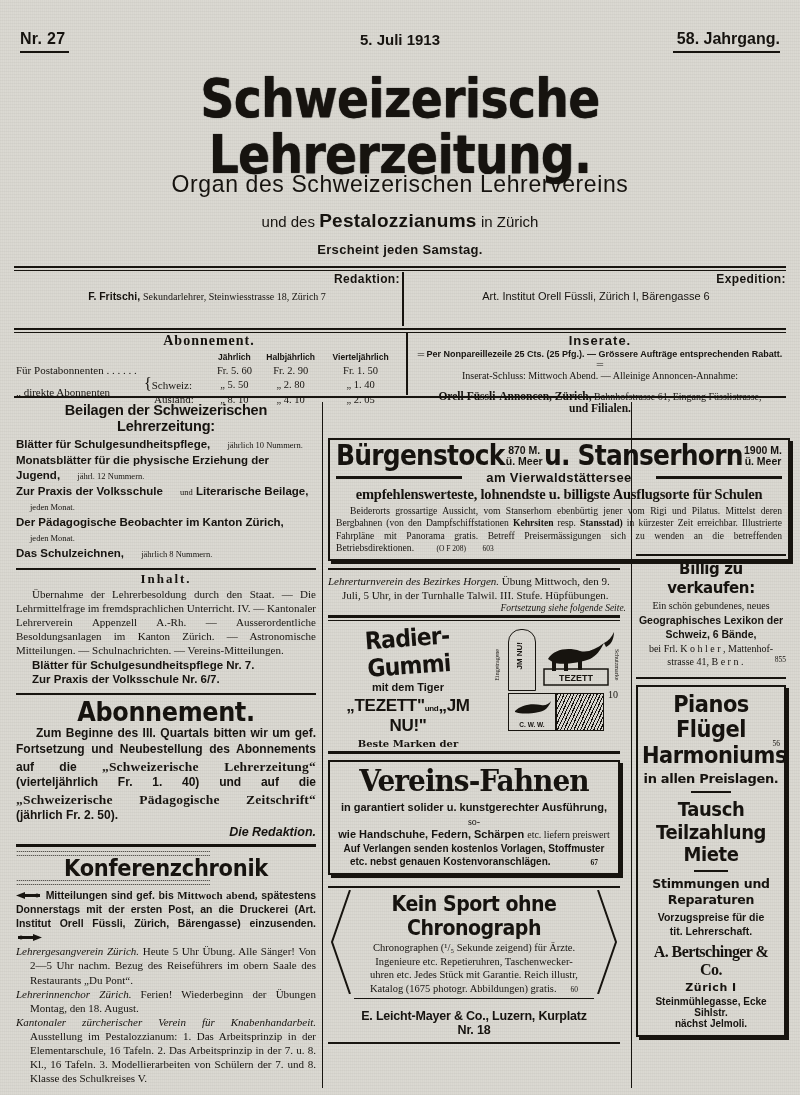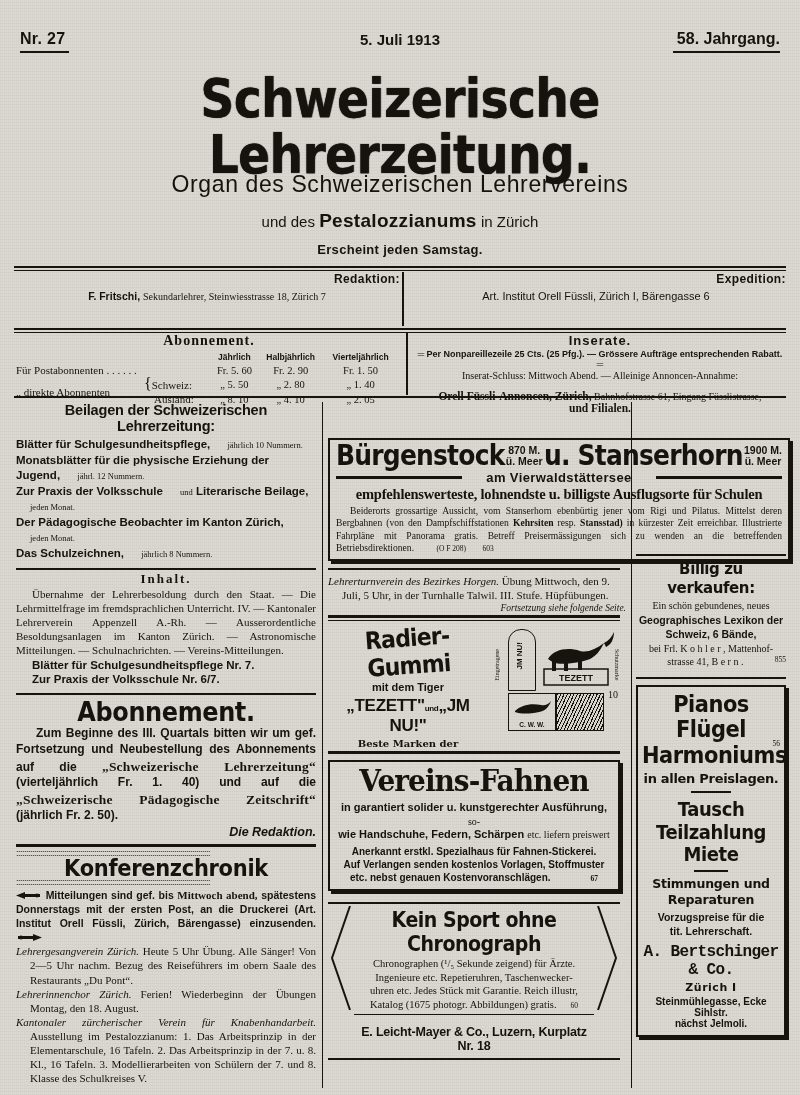--- a/index.html
+++ b/index.html
@@ -117,21 +117,21 @@
 
   .ch-h{font-family:"DejaVu Sans",sans-serif;font-weight:bold;font-size:19px;text-align:center;letter-spacing:-.5px;transform:scaleY(1.1);}
   .ch-b{font-family:"Liberation Serif",serif;font-size:10.5px;line-height:1.3;text-align:center;}
   .ch-f{font-family:"Liberation Sans",sans-serif;font-weight:bold;font-size:12.5px;text-align:center;letter-spacing:-.2px;}
 
   .pi-h{font-family:"DejaVu Sans",sans-serif;font-weight:bold;font-size:21px;text-align:center;line-height:1.22;letter-spacing:-.5px;transform:scaleY(1.12);}
   .pi-s{font-family:"DejaVu Sans",sans-serif;font-weight:bold;font-size:13px;text-align:center;letter-spacing:-.3px;}
   .pi-m{font-family:"DejaVu Sans",sans-serif;font-weight:bold;font-size:18px;text-align:center;line-height:1.25;letter-spacing:-.4px;transform:scaleY(1.1);}
   .pi-n{font-family:"DejaVu Sans",sans-serif;font-weight:bold;font-size:12.5px;text-align:center;line-height:1.3;letter-spacing:-.2px;}
   .pi-p{font-family:"Liberation Sans",sans-serif;font-weight:bold;font-size:10.5px;text-align:center;line-height:1.3;}
-  .pi-c{font-family:Liberation Mono, monospace;font-weight:bold;font-size:16px;text-align:center;letter-spacing:-.6px;}
+  .pi-c{font-family:Liberation Serif, serif;font-weight:bold;font-size:16px;text-align:center;letter-spacing:-.6px;}
   .pi-z{font-family:"DejaVu Sans",sans-serif;font-weight:bold;font-size:11px;text-align:center;letter-spacing:.5px;}
   .pi-a{font-family:"Liberation Sans",sans-serif;font-weight:bold;font-size:10px;text-align:center;}
   .refnum{font-family:"Liberation Serif",serif;font-size:7.5px;}
   .tiny{font-family:"Liberation Serif",serif;font-size:7.5px;}
 </style>
 </head>
 <body>
 
 <div id="page">
  <div class="sheet">
@@ -354,21 +354,20 @@
         <div style="position:absolute;left:62px;top:66px;width:46px;height:36px;border:1.5px solid #17140f;background:repeating-linear-gradient(115deg,#17140f 0 1px,transparent 1px 3px)"></div>
       </div>
     </div>
 
     <div style="height:3px;background:#17140f;width:292px;margin:4px 0 0"></div>
 
     <div class="adframe" style="width:292px;margin-top:6px;padding:3px 6px 5px;box-sizing:border-box">
       <div class="vf-h">Vereins-Fahnen</div>
       <div class="vf-1" style="margin-top:3px"><span>in garantiert solider u. kunstgerechter Ausführung, </span><span class="sm">so-</span></div>
       <div class="vf-1"><span>wie Handschuhe, Federn, Schärpen </span><span class="sm">etc. liefern preiswert</span></div>
-      <div class="vf-3" style="margin-top:3px">Anerkannt erstkl. Spezialhaus für Fahnen-Stickerei.</div>
       <div class="vf-3">Auf Verlangen senden kostenlos Vorlagen, Stoffmuster</div>
       <div class="vf-3"><span>etc. nebst genauen Kostenvoranschlägen.</span><span class="refnum" style="margin-left:40px">67</span></div>
     </div>
 
     <div style="width:292px;margin-top:11px;position:relative;border-top:2px solid #17140f;border-bottom:2px solid #17140f;padding:5px 26px 5px;box-sizing:border-box">
       <svg width="22" height="104" style="position:absolute;left:2px;top:2px">
             <path d="M20 0 L2 52 L20 104" fill="none" stroke="#17140f" stroke-width="2"></path>
           </svg>
       <svg width="22" height="104" style="position:absolute;right:2px;top:2px">
             <path d="M2 0 L20 52 L2 104" fill="none" stroke="#17140f" stroke-width="2"></path>

